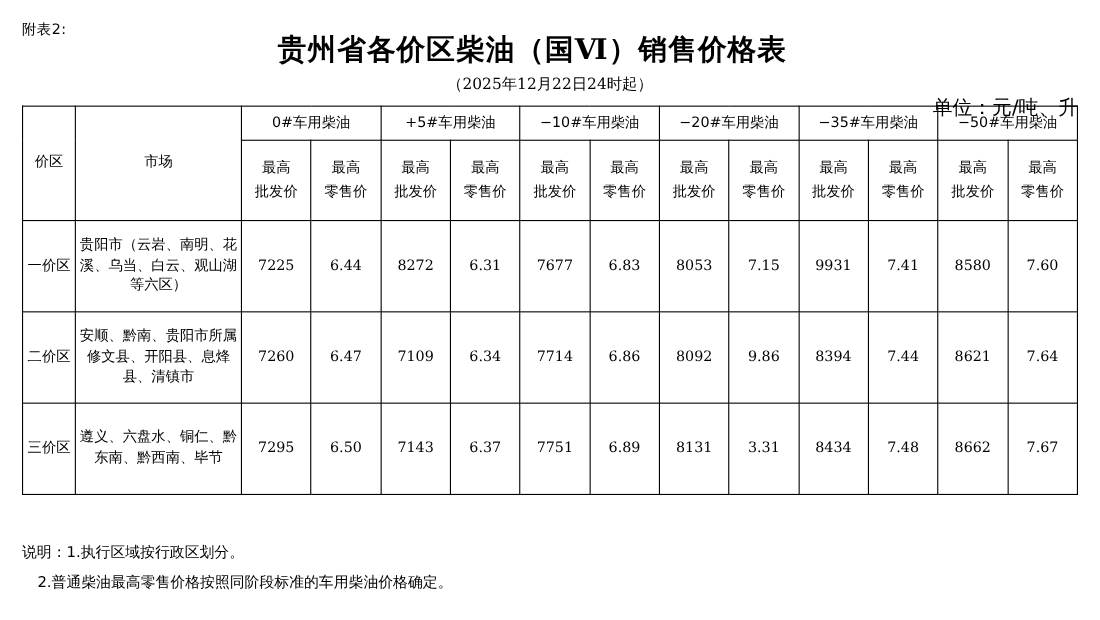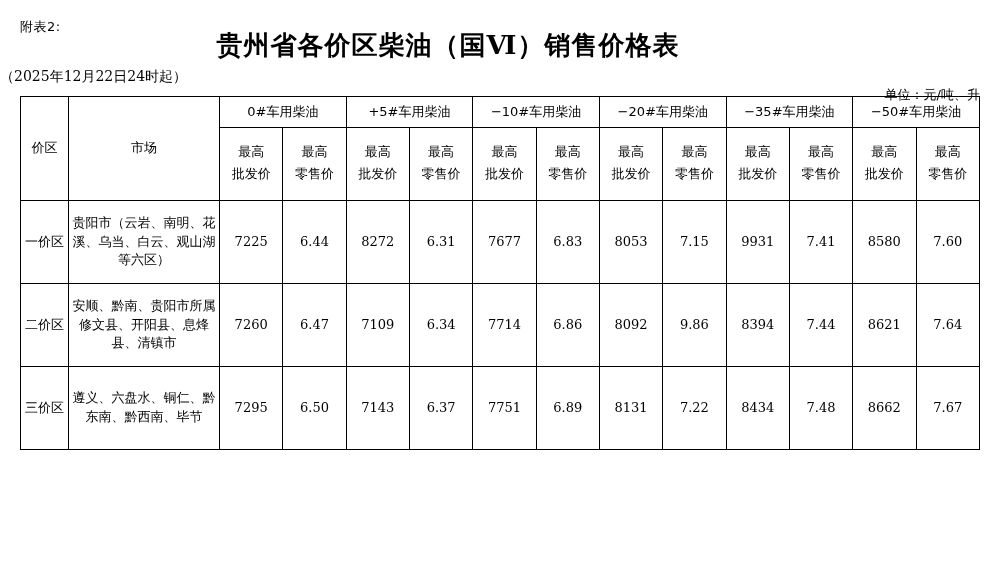--- a/index.html
+++ b/index.html
@@ -31,35 +31,36 @@
   .title {
     position: absolute;
     left: 0;
     top: 28px;
     width: 896px;
     text-align: center;
     font-family: "DejaVu Serif", "Liberation Serif", serif;
     font-size: 26px;
     font-weight: bold;
     letter-spacing: 1px;
+    padding-left: 36px;
   }
   .subtitle {
     position: absolute;
     left: 0;
     top: 68px;
     width: 1000px;
-    text-align: left;
+    text-align: center;
     font-family: "DejaVu Serif", "Liberation Serif", serif;
     font-size: 14px;
   }
   .unit-note {
     position: absolute;
     right: 20px;
     top: 86px;
-    font-size: 13px;
+    font-size: 18px;
   }
   table.price {
     position: absolute;
     left: 20px;
     top: 96px;
     width: 960px;
     border-collapse: collapse;
     table-layout: fixed;
   }
   table.price td, table.price th {
@@ -75,21 +76,20 @@
   .col-market { width: 150px; }
   .col-val { width: 63px; }
 
   .grade-head {
     font-size: 12.5px;
     height: 26px;
   }
   .sub-head {
     font-size: 12.5px;
     height: 68px;
-    font-family: Liberation Mono, monospace;
   }
   .sub-head div { line-height: 1.7; }
   .zone-cell {
     font-size: 13.5px;
     margin-left: 44px;
   }
   .market-cell {
     text-align: left;
     padding-left: 8px;
     padding-right: 6px;
@@ -240,25 +240,27 @@
       <tr class="data-row">
         <td class="zone-cell">三价区</td>
         <td class="market-cell">遵义、六盘水、铜仁、黔东南、黔西南、毕节</td>
         <td class="num">7295</td>
         <td class="num">6.50</td>
         <td class="num">7143</td>
         <td class="num">6.37</td>
         <td class="num">7751</td>
         <td class="num">6.89</td>
         <td class="num">8131</td>
-        <td class="num">7.22</td>
+        <td class="num">3.31</td>
         <td class="num">8434</td>
         <td class="num">7.48</td>
         <td class="num">8662</td>
         <td class="num">7.67</td>
       </tr>
     </tbody>
   </table>
 
   <div class="notes">
+    <div class="n1">说明：1.执行区域按行政区划分。</div>
+    <div class="n2">2.普通柴油最高零售价格按照同阶段标准的车用柴油价格确定。</div>
   </div>
 
 </div>
 
 </body></html>

